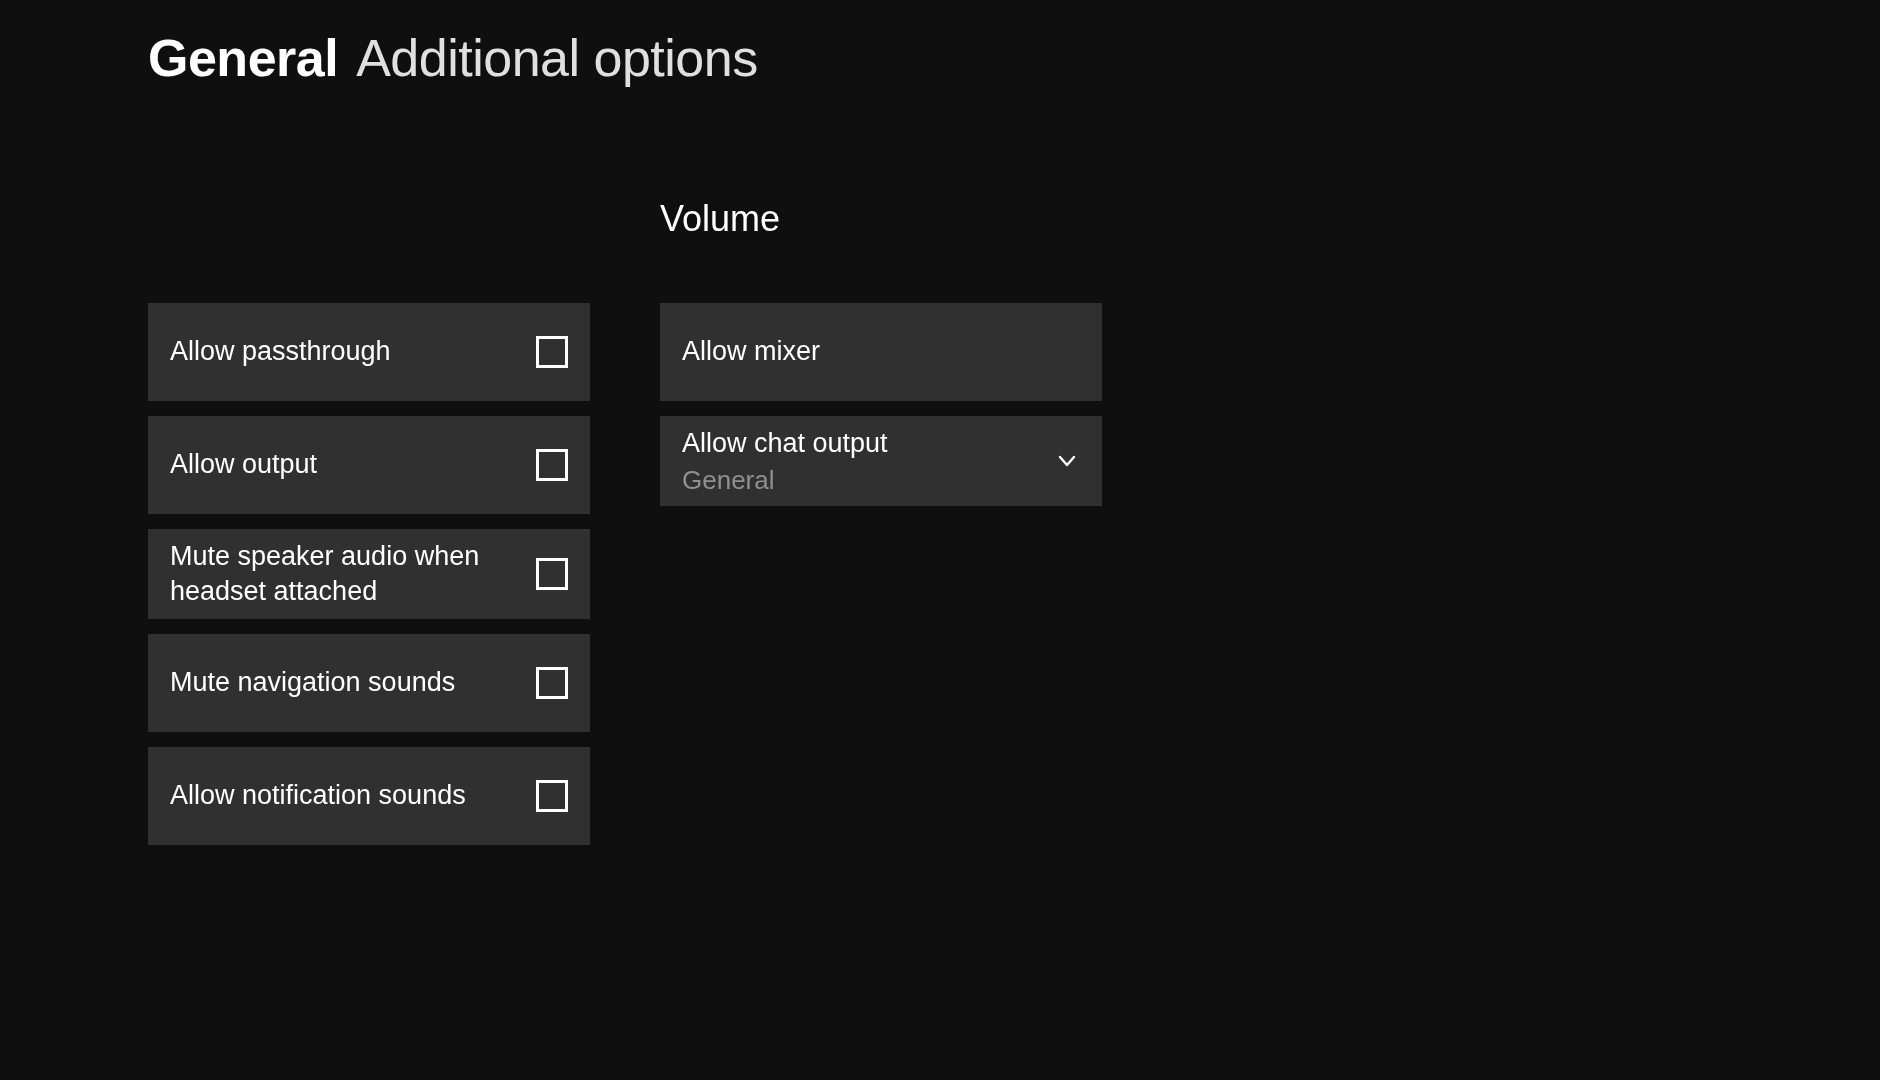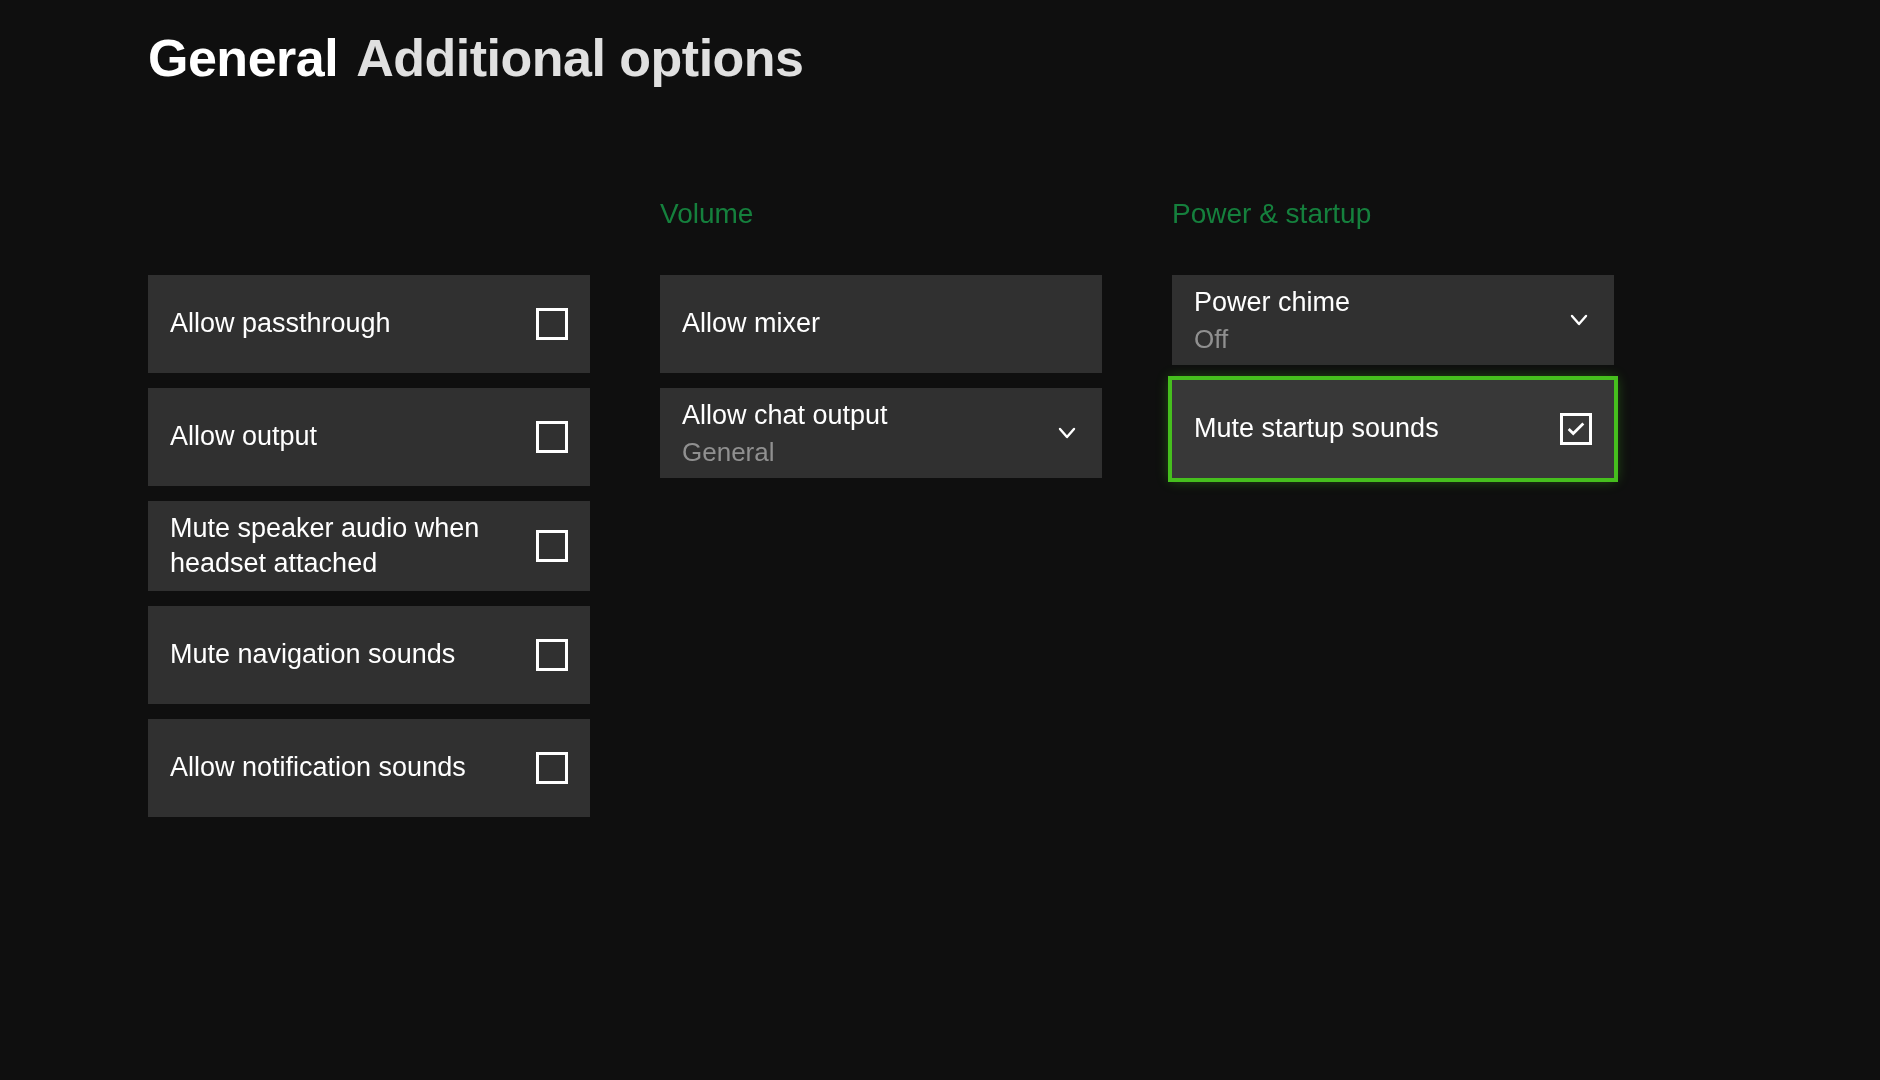--- a/index.html
+++ b/index.html
@@ -20,38 +20,38 @@
       gap: 18px;
       margin-bottom: 110px;
     }
     .header-bold {
       font-size: 52px;
       font-weight: 700;
       letter-spacing: -0.5px;
     }
     .header-light {
       font-size: 52px;
-      font-weight: 700;
+      font-weight: 400;
       letter-spacing: -0.5px;
       color: #e0e0e0;
     }
     .columns {
       display: flex;
       gap: 70px;
     }
     .col {
       width: 442px;
       display: flex;
       flex-direction: column;
     }
     .col-header {
-      font-size: 28px;
+      font-size: 36px;
       font-weight: 400;
-      margin-bottom: 45px;
-      color: #15803d;
+      margin-bottom: 63px;
+      color: #ffffff;
     }
     .col-header.spacer-empty {
       visibility: hidden;
     }
     .item {
       background: #303030;
       margin-bottom: 15px;
       padding: 0 22px;
       min-height: 98px;
       display: flex;
@@ -170,41 +170,16 @@
         </div>
         <span class="chevron">
           <svg viewBox="0 0 24 24" width="24" height="24">
               <path d="M5 8l7 8 7-8" stroke="#fff" stroke-width="2.4" fill="none" stroke-linecap="round" stroke-linejoin="round"></path>
             </svg>
         </span>
       </div>
 
     </div>
 
-    <div class="col">
-      <div class="col-header">Power &amp; startup</div>
-
-      <div class="item two-line">
-        <div class="item-textcol">
-          <span class="item-label">Power chime</span>
-          <span class="item-sub">Off</span>
-        </div>
-        <span class="chevron">
-          <svg viewBox="0 0 24 24" width="24" height="24">
-              <path d="M5 8l7 8 7-8" stroke="#fff" stroke-width="2.4" fill="none" stroke-linecap="round" stroke-linejoin="round"></path>
-            </svg>
-        </span>
-      </div>
-
-      <div class="item selected">
-        <span class="item-label">Mute startup sounds</span>
-        <span class="checkbox checked">
-          <svg viewBox="0 0 24 24" width="22" height="22">
-              <path d="M4 12l5 5L20 6" stroke="#fff" stroke-width="3" fill="none"></path>
-            </svg>
-        </span>
-      </div>
-
-    </div>
 
   </div>
 
 </div>
 
 </body></html>

